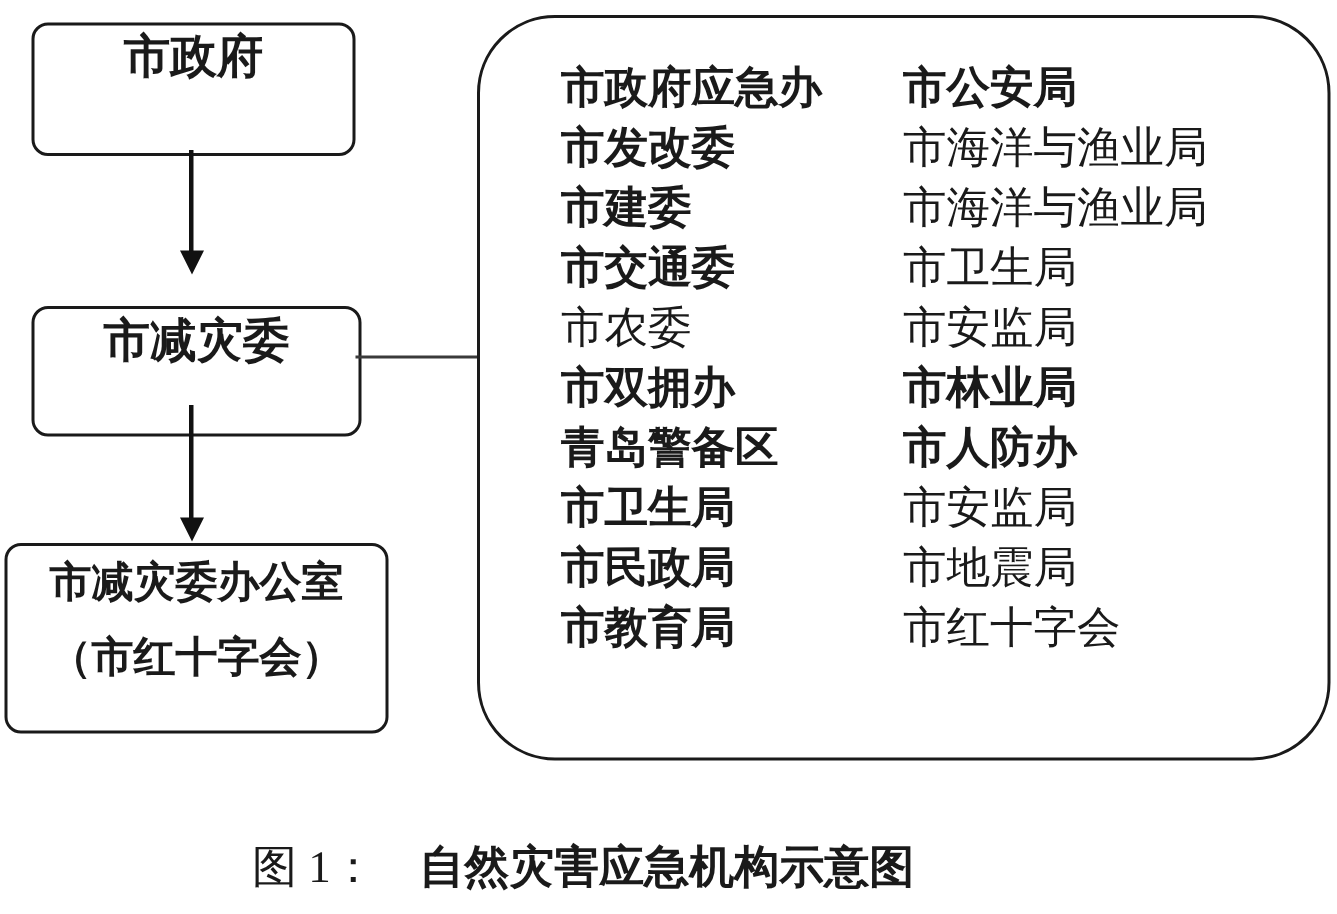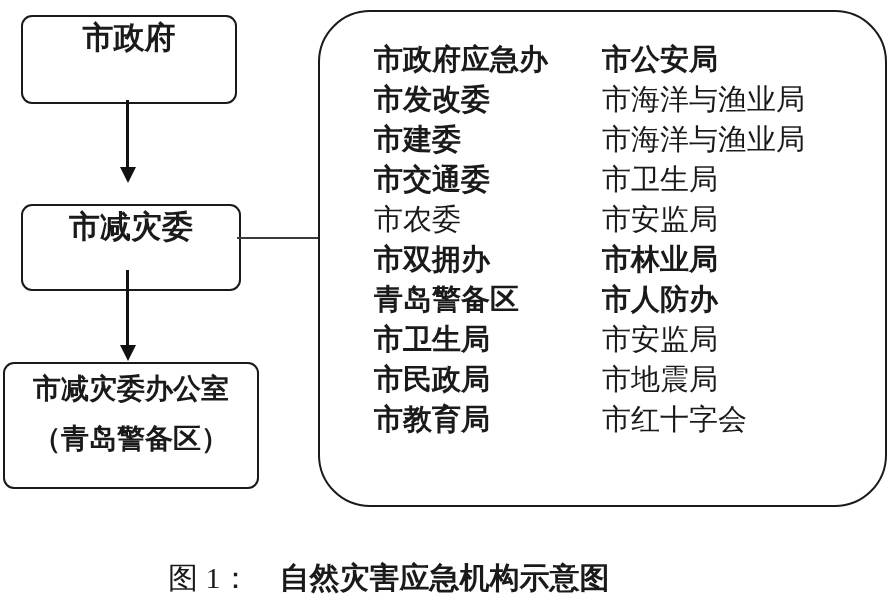--- a/index.html
+++ b/index.html
@@ -92,21 +92,21 @@
     <span>市减灾委</span>
   </div>
 
   <div class="vline vline2"></div>
   <div class="arrowhead ah2"></div>
 
   <div class="hline"></div>
 
   <div class="box box3">
     <span>市减灾委办公室</span>
-    <span>（青岛警备区）</span>
+    <span>（市红十字会）</span>
   </div>
 
   <div class="panel">
     <div class="col col-left">
       <div class="item bold">市政府应急办</div>
       <div class="item bold">市发改委</div>
       <div class="item bold">市建委</div>
       <div class="item bold">市交通委</div>
       <div class="item">市农委</div>
       <div class="item bold">市双拥办</div>

